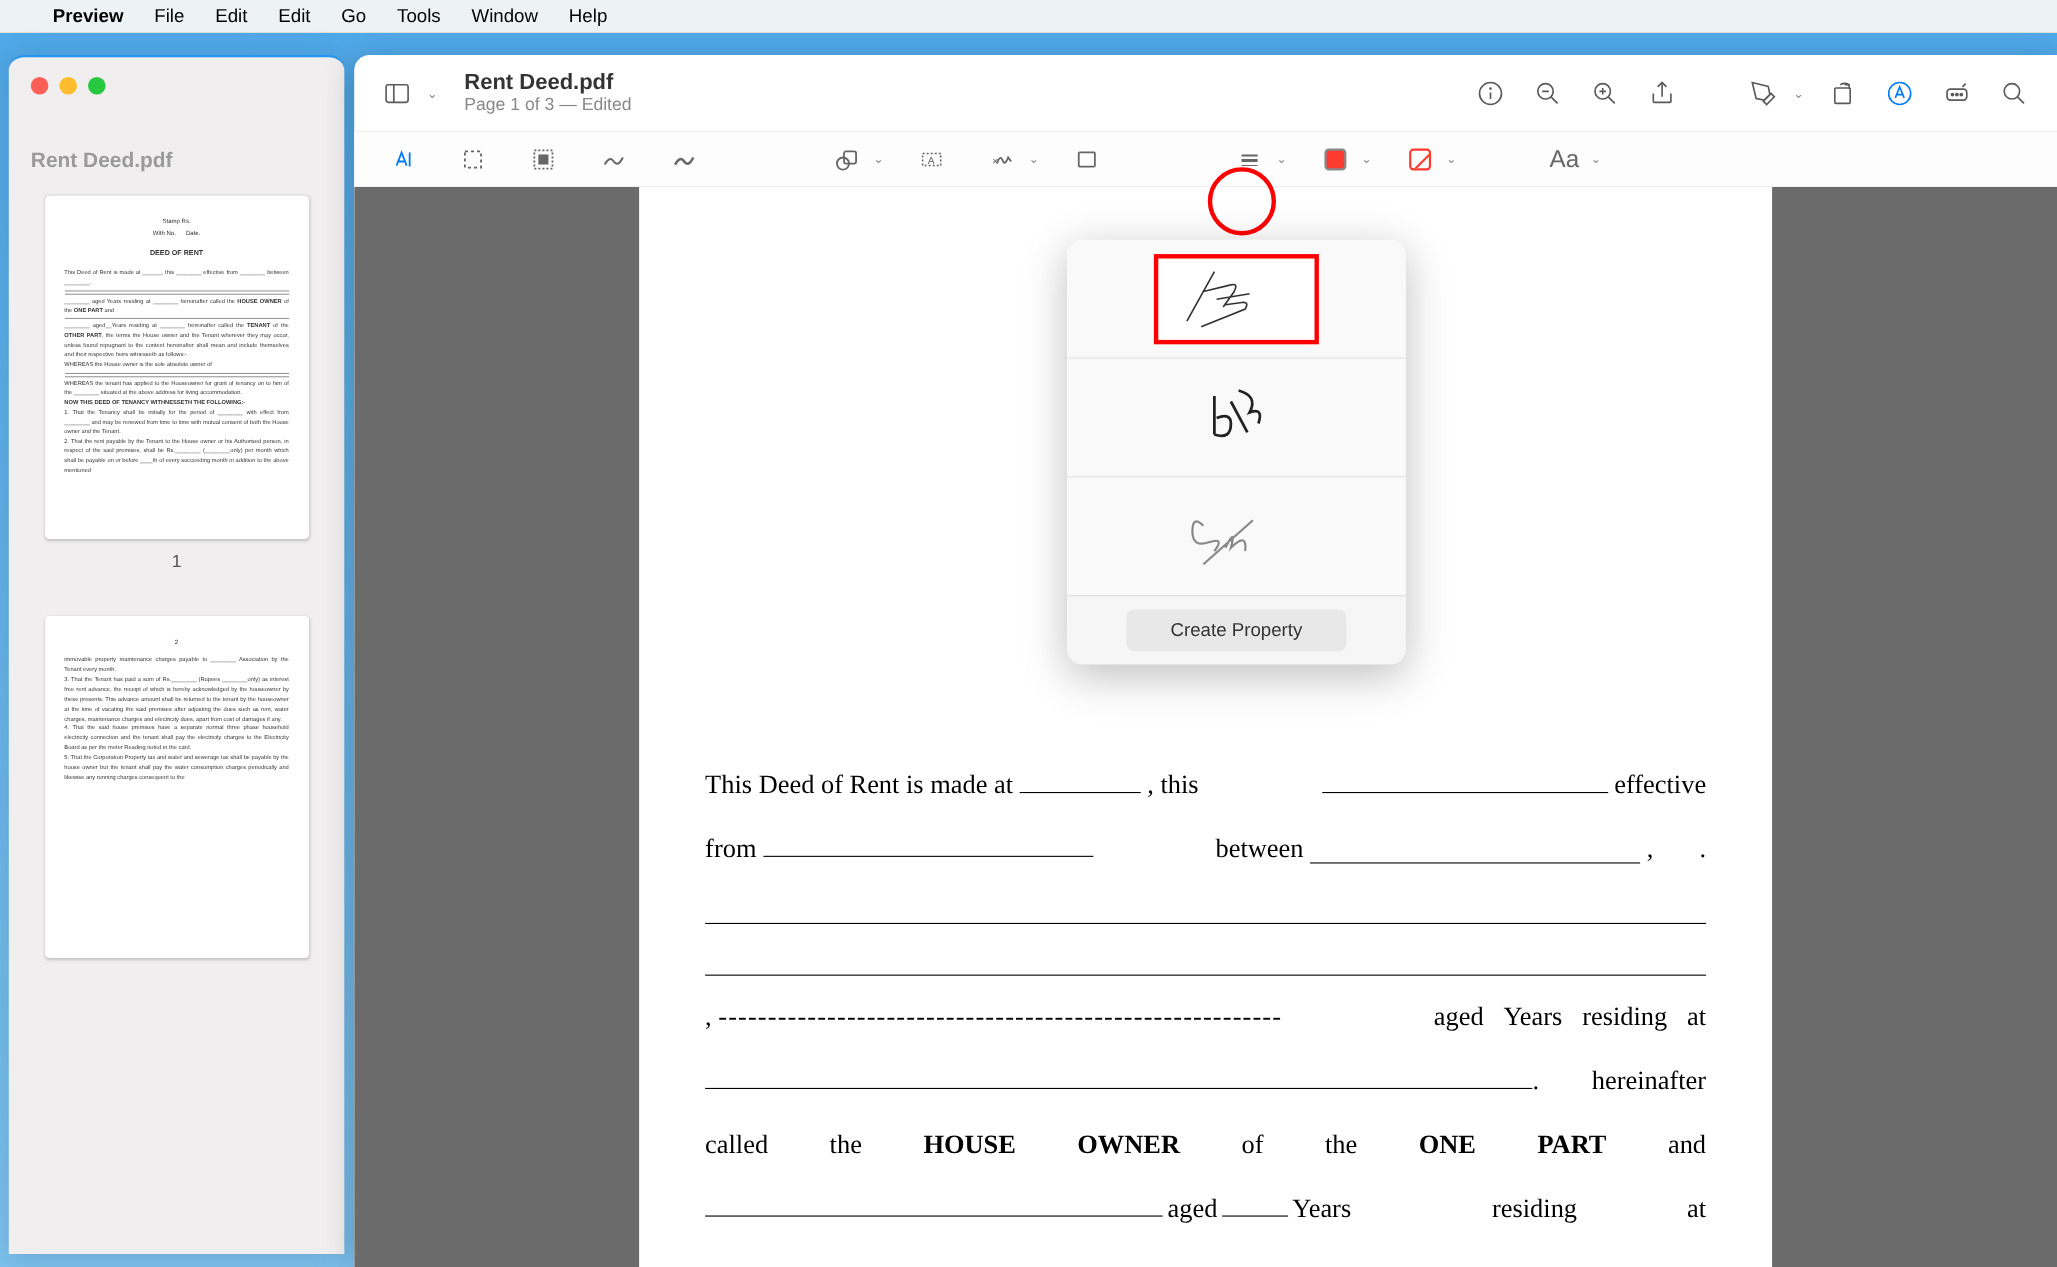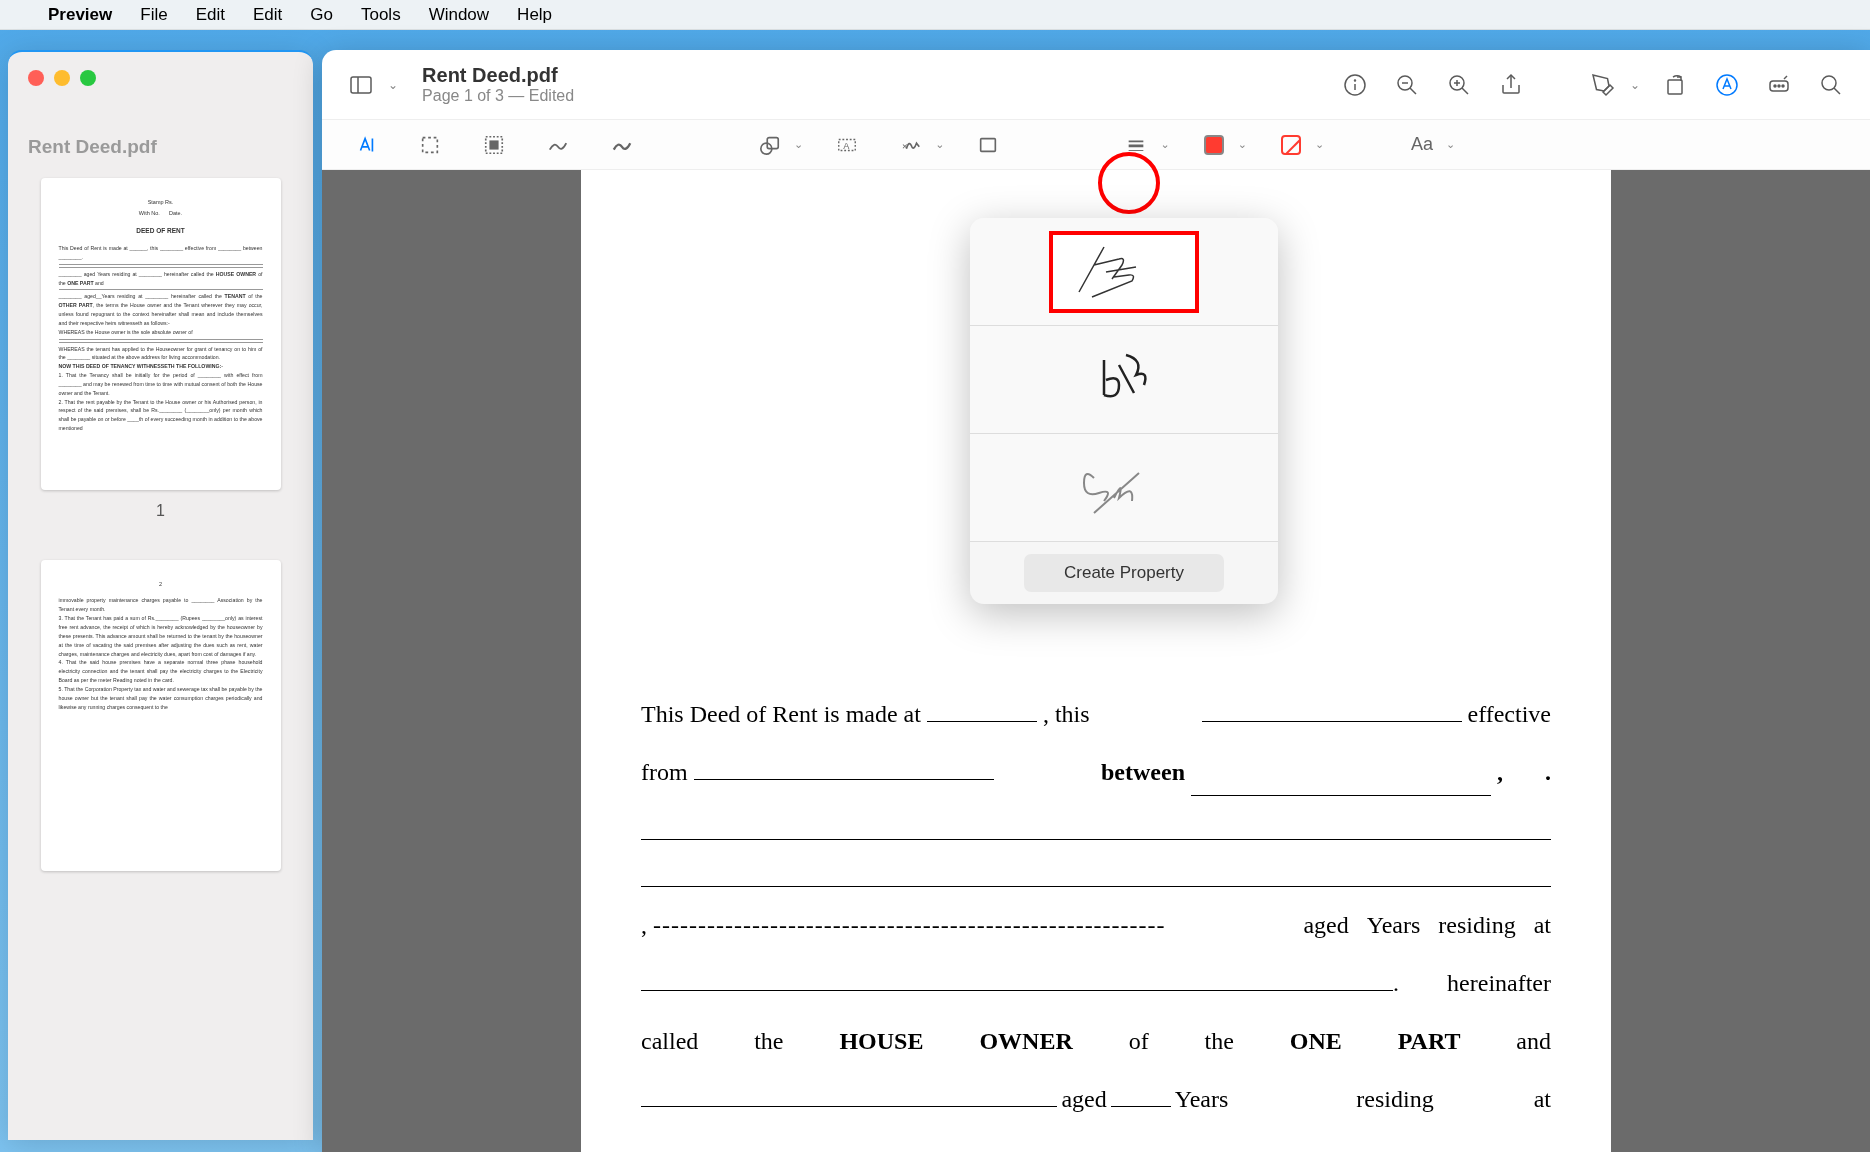--- a/index.html
+++ b/index.html
@@ -242,21 +242,21 @@
     
     .color-swatch {
       width: 20px; height: 20px; background: #ff3b30; border: 2px solid #888; border-radius: 4px;
     }
     .diag-swatch {
       width: 20px; height: 20px; border: 2px solid #ff3b30; border-radius: 4px; position: relative; overflow: hidden;
     }
     .diag-swatch::after {
       content:""; position:absolute; left:-4px; top:8px; width:30px; height:2px; background:#ff3b30; transform: rotate(-45deg);
     }
-    .aa-text { font-size: 18px; color: #666;}
+    .aa-text { font-size: 22px; color: #666;}
   </style>
 </head>
 <body>
 
 <div class="menubar">
   <span class="apple-logo"></span>
   <span class="app-name">Preview</span>
   <span>File</span>
   <span>Edit</span>
   <span>Edit</span>
@@ -514,21 +514,21 @@
         <span style="display:flex; gap:6px; align-items:baseline;">
           <span class="blank" style="min-width:260px"></span>
           <span>effective</span>
         </span>
       </div>
       <div class="doc-line">
         <span style="display:flex; gap:6px; align-items:baseline;">
           <span>from</span>
           <span class="blank" style="min-width:300px"></span>
         </span>
-        <span style="display:flex; gap:6px; align-items:flex-end;font-weight:bold;">
+        <span style="display:flex; gap:6px; align-items:center;">
           <span>between</span>
           <span class="blank" style="min-width:300px"></span>
           <span>,</span>
           <span style="width:30px"></span>
           <span>.</span>
         </span>
       </div>
       <div class="long-line"></div>
       <div class="long-line"></div>
       <div class="doc-line">

